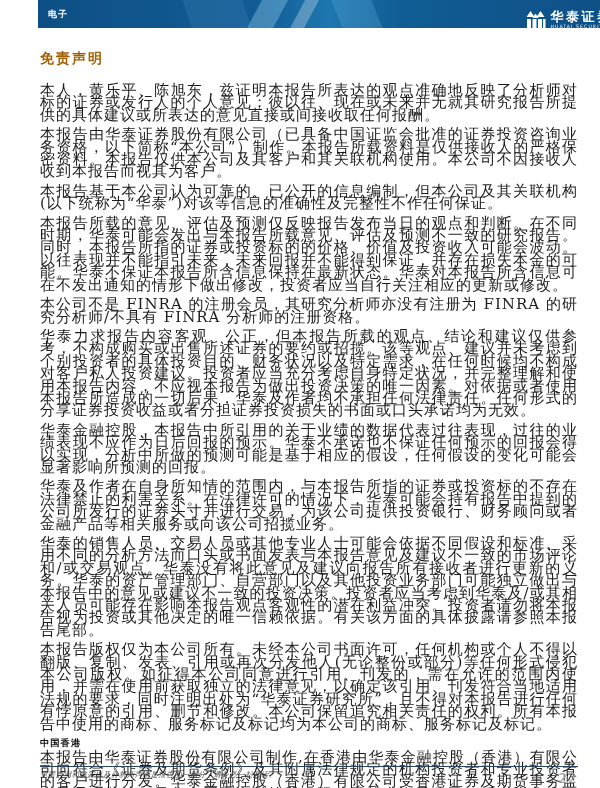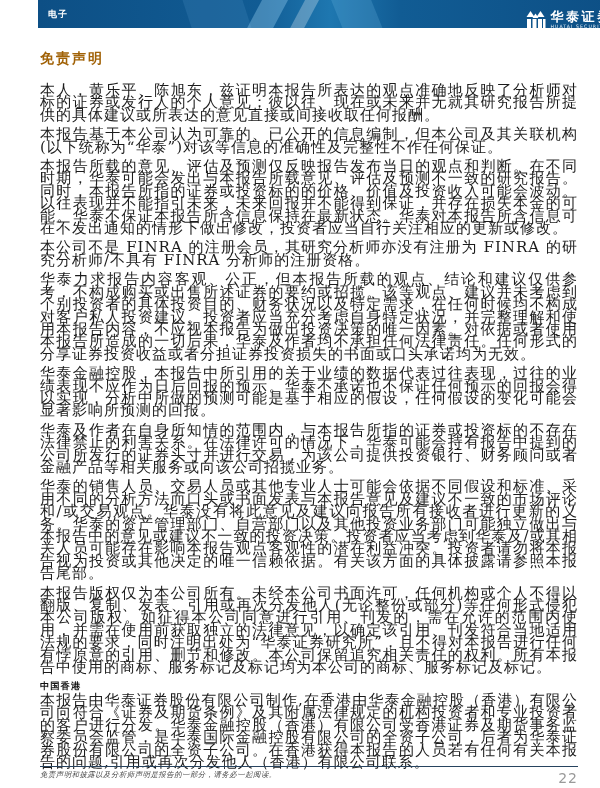--- a/index.html
+++ b/index.html
@@ -108,20 +108,21 @@
 </div>
 
 <div class="doc">
   <h1 class="doc-title">免责声明</h1>
 
   <div class="section">
     <p>本人，黄乐平、陈旭东，兹证明本报告所表达的观点准确地反映了分析师对标的证券或发行人的个人意见；彼以往、现在或未来并无就其研究报告所提供的具体建议或所表达的意见直接或间接收取任何报酬。</p>
   </div>
 
   <div class="section">
+    <p>本报告由华泰证券股份有限公司（已具备中国证监会批准的证券投资咨询业务资格，以下简称“本公司”）制作。本报告所载资料是仅供接收人的严格保密资料。本报告仅供本公司及其客户和其关联机构使用。本公司不因接收人收到本报告而视其为客户。</p>
     <p>本报告基于本公司认为可靠的、已公开的信息编制，但本公司及其关联机构(以下统称为“华泰”)对该等信息的准确性及完整性不作任何保证。</p>
     <p>本报告所载的意见、评估及预测仅反映报告发布当日的观点和判断。在不同时期，华泰可能会发出与本报告所载意见、评估及预测不一致的研究报告。同时，本报告所指的证券或投资标的的价格、价值及投资收入可能会波动。以往表现并不能指引未来，未来回报并不能得到保证，并存在损失本金的可能。华泰不保证本报告所含信息保持在最新状态。华泰对本报告所含信息可在不发出通知的情形下做出修改，投资者应当自行关注相应的更新或修改。</p>
     <p>本公司不是 FINRA 的注册会员，其研究分析师亦没有注册为 FINRA 的研究分析师/不具有 FINRA 分析师的注册资格。</p>
     <p>华泰力求报告内容客观、公正，但本报告所载的观点、结论和建议仅供参考，不构成购买或出售所述证券的要约或招揽。该等观点、建议并未考虑到个别投资者的具体投资目的、财务状况以及特定需求，在任何时候均不构成对客户私人投资建议。投资者应当充分考虑自身特定状况，并完整理解和使用本报告内容，不应视本报告为做出投资决策的唯一因素。对依据或者使用本报告所造成的一切后果，华泰及作者均不承担任何法律责任。任何形式的分享证券投资收益或者分担证券投资损失的书面或口头承诺均为无效。</p>
     <p>华泰金融控股，本报告中所引用的关于业绩的数据代表过往表现，过往的业绩表现不应作为日后回报的预示。华泰不承诺也不保证任何预示的回报会得以实现，分析中所做的预测可能是基于相应的假设，任何假设的变化可能会显著影响所预测的回报。</p>
     <p>华泰及作者在自身所知情的范围内，与本报告所指的证券或投资标的不存在法律禁止的利害关系。在法律许可的情况下，华泰可能会持有报告中提到的公司所发行的证券头寸并进行交易，为该公司提供投资银行、财务顾问或者金融产品等相关服务或向该公司招揽业务。</p>
     <p>华泰的销售人员、交易人员或其他专业人士可能会依据不同假设和标准、采用不同的分析方法而口头或书面发表与本报告意见及建议不一致的市场评论和/或交易观点。华泰没有将此意见及建议向报告所有接收者进行更新的义务。华泰的资产管理部门、自营部门以及其他投资业务部门可能独立做出与本报告中的意见或建议不一致的投资决策。投资者应当考虑到华泰及/或其相关人员可能存在影响本报告观点客观性的潜在利益冲突。投资者请勿将本报告视为投资或其他决定的唯一信赖依据。有关该方面的具体披露请参照本报告尾部。</p>
     <p>本报告版权仅为本公司所有。未经本公司书面许可，任何机构或个人不得以翻版、复制、发表、引用或再次分发他人(无论整份或部分)等任何形式侵犯本公司版权。如征得本公司同意进行引用、刊发的，需在允许的范围内使用，并需在使用前获取独立的法律意见，以确定该引用、刊发符合当地适用法规的要求，同时注明出处为“华泰证券研究所”，且不得对本报告进行任何有悖原意的引用、删节和修改。本公司保留追究相关责任的权利。所有本报告中使用的商标、服务标记及标记均为本公司的商标、服务标记及标记。</p>
   </div>
 

